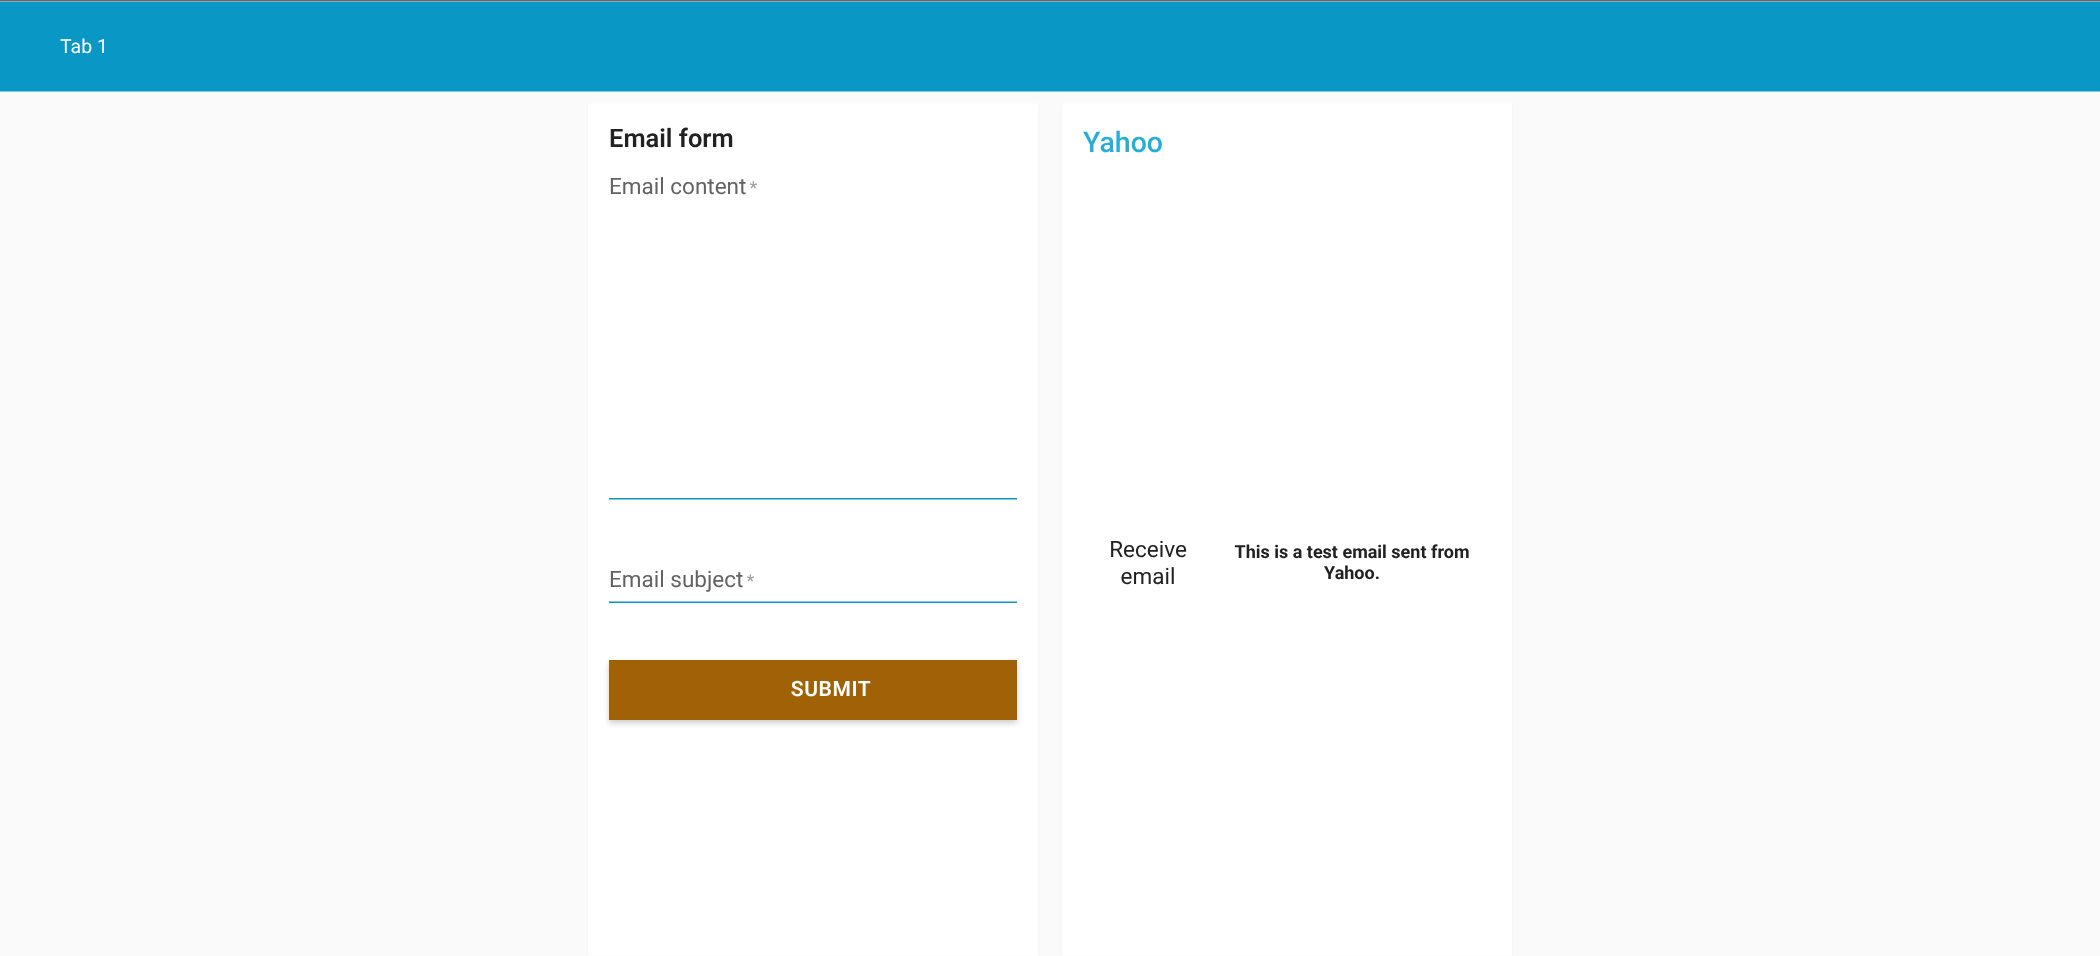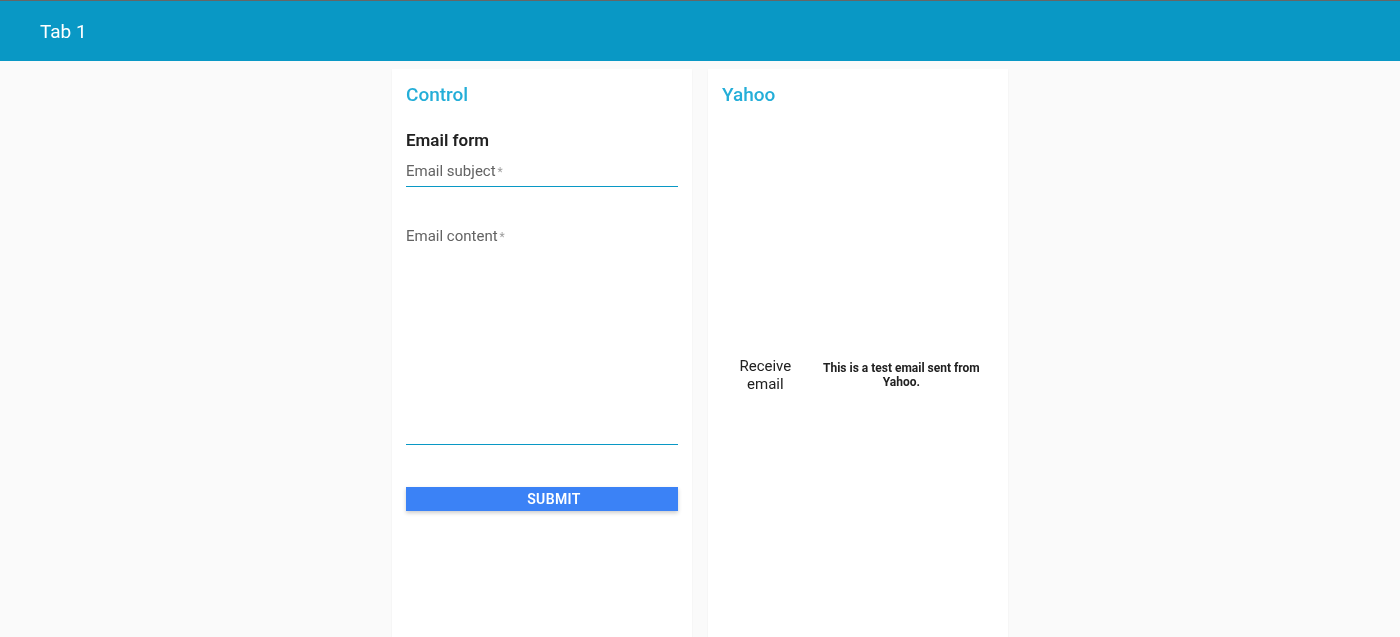--- a/index.html
+++ b/index.html
@@ -12,21 +12,21 @@
       overflow: hidden;
       border-top: 1px solid #666;
     }
     .header {
       background: #0998c5;
       height: 60px;
       display: flex;
       align-items: center;
       padding-left: 40px;
       color: #fff;
-      font-size: 19px;
+      font-size: 13px;
       font-weight: 400;
     }
     .main {
       display: flex;
       justify-content: center;
       gap: 16px;
       padding-top: 8px;
     }
     .card {
       background: #fff;
@@ -78,26 +78,26 @@
       top: 2px;
       font-size: 15px;
       color: #636363;
       pointer-events: none;
     }
     .floating-label .asterisk { color: #9e9e9e; font-size: 12px; margin-left: 2px; }
     .button-row { display: flex; gap: 16px; }
     .btn {
       flex: 1;
       border: none;
-      background: #3b82f6;
+      background: #a16207;
       color: #fff;
       font-size: 14px;
       font-weight: 600;
       letter-spacing: 0.4px;
-      height: 24px;
+      height: 40px;
       cursor: pointer;
       box-shadow: 0 2px 4px rgba(0,0,0,0.2);
       font-family: inherit;
       padding-left: 24px;
     }
     .view-body {
       height: 490px;
       display: flex;
       align-items: center;
       justify-content: center;
@@ -110,36 +110,35 @@
 </head>
 <body>
 
 <div class="header">
   <span>Tab 1</span>
 </div>
 
 <div class="main">
 
   <div class="card">
-    <div class="card-title">Control</div>
     <div class="section-heading">Email form</div>
 
+
+    <div class="form-field textarea-wrap">
+      <label class="floating-label">
+        <span>Email content</span><span class="asterisk">*</span>
+      </label>
+      <textarea class="underline-textarea" value="" style=""></textarea>
+    </div>
 
     <div class="form-field">
       <label class="floating-label">
         <span>Email subject</span><span class="asterisk">*</span>
       </label>
       <input type="text" class="underline-input" value="" style="">
-    </div>
-
-    <div class="form-field textarea-wrap">
-      <label class="floating-label">
-        <span>Email content</span><span class="asterisk">*</span>
-      </label>
-      <textarea class="underline-textarea" value="" style=""></textarea>
     </div>
 
     <div class="button-row">
       <button class="btn">SUBMIT</button>
     </div>
   </div>
 
   <div class="card">
     <div class="card-title">Yahoo</div>
     <div class="view-body">

